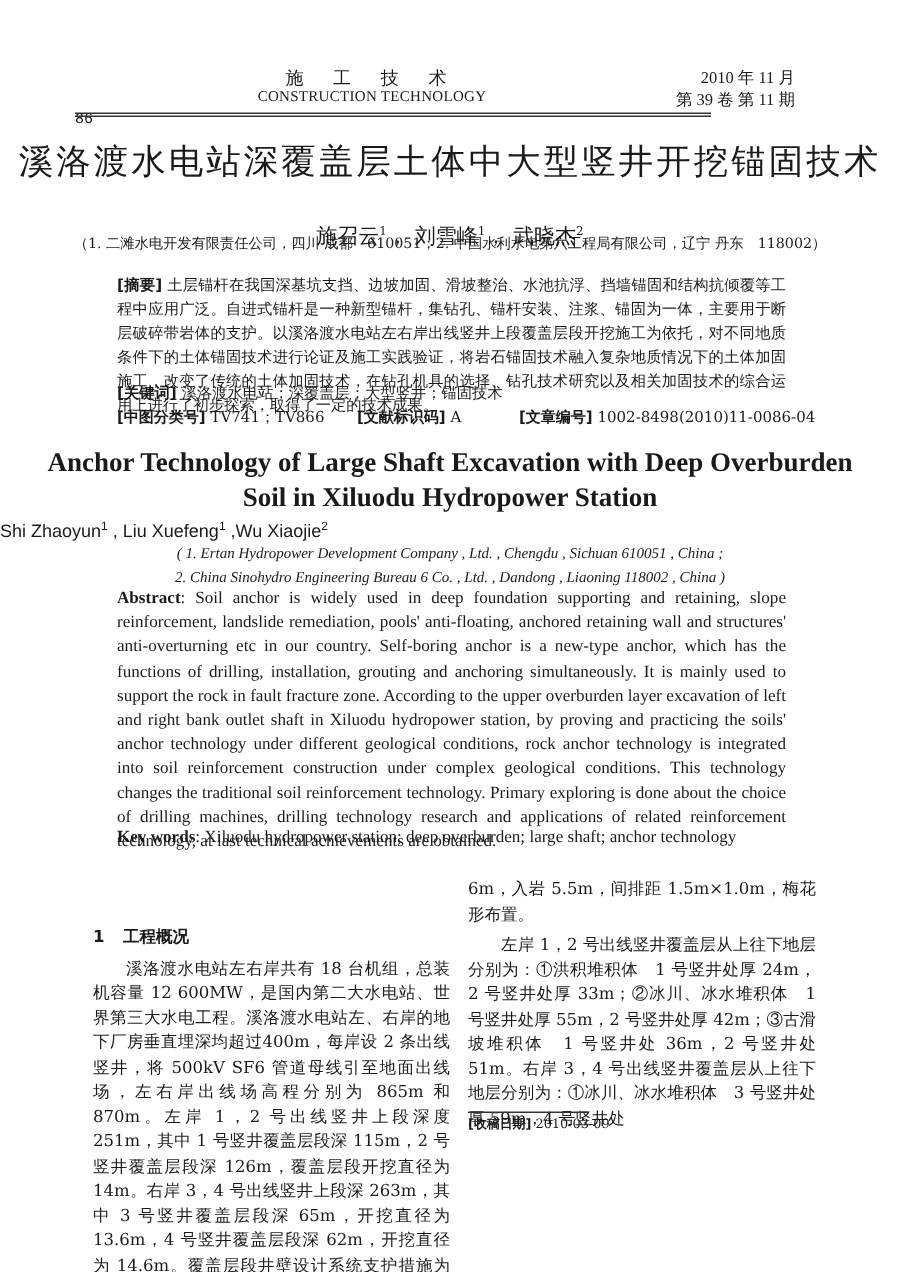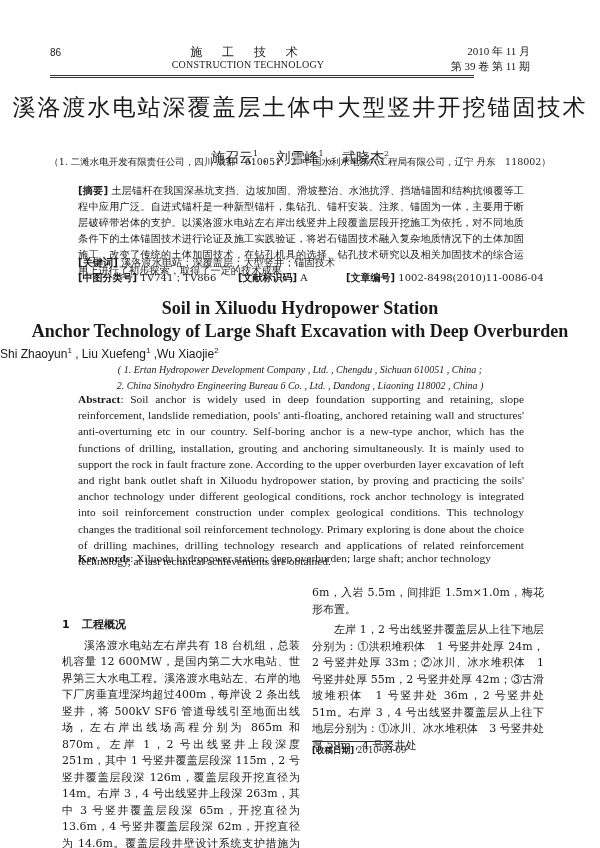--- a/index.html
+++ b/index.html
@@ -2,21 +2,21 @@
 <html><head>
 <meta charset="utf-8">
 <style>
   html, body { margin:0; padding:0; background:#fff; }
   body { width:600px; height:848px; position:relative; overflow:hidden; color:#1a1a1a;
          font-family:"DejaVu Serif", "Liberation Serif", serif; }
   .abs { position:absolute; }
   .hdr-center { left:0; width:496px; text-align:center; }
   .hdr-cn { top:44px; font-size:12px; letter-spacing:8px; }
   .hdr-en { top:59px; font-size:10px; font-family:"Liberation Serif", serif; letter-spacing:0.2px; }
-  .hdr-page { left:50px; top:47px; font-size:10px; font-family:Liberation Sans, sans-serif; }
+  .hdr-page { left:50px; top:75px; font-size:10px; font-family:Liberation Mono, monospace; }
   .hdr-date { right:70px; top:44px; font-size:11px; font-family:"Liberation Serif", serif; text-align:right; }
   .hdr-vol { right:70px; top:59px; font-size:11px; font-family:"Liberation Serif", serif; text-align:right; }
   .title-cn { left:0; width:600px; top:92px; text-align:center; font-size:23px; letter-spacing:2px; font-family:"DejaVu Sans", sans-serif; font-weight:400; }
   .authors-cn { left:0; width:600px; top:149px; text-align:center; font-size:14px; }
   .authors-cn sup, .authors-en sup { font-size:8px; }
   .affil-cn { left:0; width:600px; top:156px; text-align:center; font-size:9.5px; }
   .abs-block { left:78px; width:446px; font-size:10.2px; line-height:16px; text-align:justify; }
   .label { font-weight:bold; font-family:"DejaVu Sans", sans-serif; }
   .meta-row { left:78px; top:271px; width:446px; font-size:10px; }
   .meta-row span.cell { position:absolute; white-space:nowrap; }
@@ -70,22 +70,22 @@
     <span class="label">[文献标识码]</span>
     <span>A</span>
   </span>
   <span class="cell" style="left:268px;">
     <span class="label">[文章编号]</span>
     <span>1002-8498(2010)11-0086-04</span>
   </span>
 </div>
 
 <div class="abs title-en">
+  <div>Anchor Technology of Large Shaft Excavation with Deep Overburden</div>
   <div>Soil in Xiluodu Hydropower Station</div>
-  <div>Anchor Technology of Large Shaft Excavation with Deep Overburden</div>
 </div>
 <div class="abs authors-en">
   <span>Shi Zhaoyun</span><sup>1</sup><span> , </span>
   <span>Liu Xuefeng</span><sup>1</sup><span> ,</span><span>Wu Xiaojie</span><sup>2</sup>
 </div>
 <div class="abs affil-en">
   <div>( 1. Ertan Hydropower Development Company , Ltd. , Chengdu , Sichuan   610051 , China ;</div>
   <div>2. China Sinohydro Engineering Bureau 6 Co. , Ltd. , Dandong , Liaoning   118002 , China )</div>
 </div>
 

